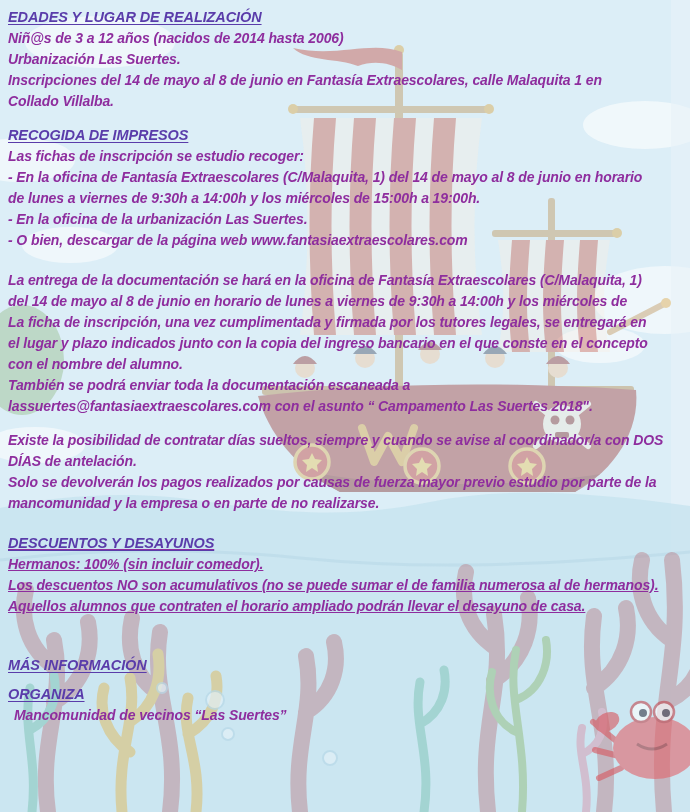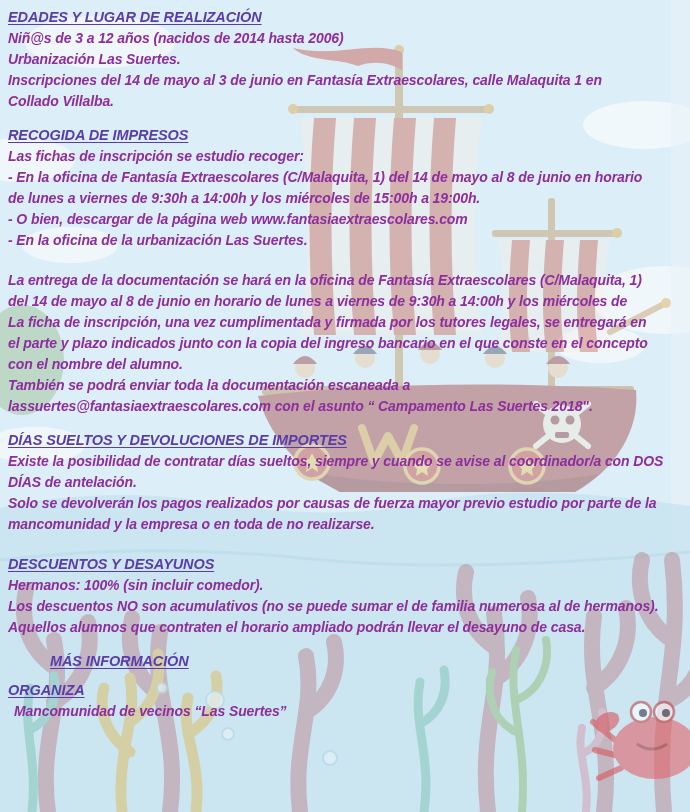--- a/index.html
+++ b/index.html
@@ -10,22 +10,22 @@
   }
   .bg-svg{position:absolute;inset:0;display:block;}
   .content{
     position:absolute;inset:0;padding:7px 8px 0 8px;box-sizing:border-box;
     font-weight:bold;font-style:italic;
     font-size:14px;line-height:21px;letter-spacing:-0.1px;
     color:#8e2d9e;
   }
   .block{margin:0 0 13px 0;}
   .gap-md{margin-bottom:19px;}
-  .gap-lg{margin-bottom:13px;}
-  .gap-sm{margin-bottom:8px;margin-left:42px;}
+  .gap-lg{margin-bottom:38px;text-decoration:underline;}
+  .gap-sm{margin-bottom:8px;}
   .heading{
     margin:0;font-size:14.5px;font-weight:bold;font-style:italic;
     color:#5a3caa;text-decoration:underline;text-underline-offset:2px;
     display:table;white-space:nowrap;
   }
   .line{white-space:nowrap;}
   .indent{padding-left:6px;}
 </style>
 </head>
 <body>
@@ -181,49 +181,48 @@
       <path d="M-18,-4 Q-3,6 12,-4" stroke="#9e3a40" stroke-width="3" fill="none"></path>
     </g>
   </svg>
 
   <div class="content">
 
     <section class="block">
       <h2 class="heading">EDADES Y LUGAR DE REALIZACIÓN</h2>
       <div class="line">Niñ@s de 3 a 12 años (nacidos de 2014 hasta 2006)</div>
       <div class="line">Urbanización Las Suertes.</div>
-      <div class="line">Inscripciones del 14 de mayo al 3 de junio en Fantasía Extraescolares, calle Malaquita 1 en</div>
+      <div class="line">Inscripciones del 14 de mayo al 8 de junio en Fantasía Extraescolares, calle Malaquita 1 en</div>
       <div class="line">Collado Villalba.</div>
     </section>
 
     <section class="block gap-md">
       <h2 class="heading">RECOGIDA DE IMPRESOS</h2>
       <div class="line">Las fichas de inscripción se estudio recoger:</div>
       <div class="line">- En la oficina de Fantasía Extraescolares (C/Malaquita, 1) del 14 de mayo al 8 de junio en horario</div>
       <div class="line">de lunes a viernes de 9:30h a 14:00h y los miércoles de 15:00h a 19:00h.</div>
+      <div class="line">- En la oficina de la urbanización Las Suertes.</div>
       <div class="line">- O bien, descargar de la página web www.fantasiaextraescolares.com</div>
-      <div class="line">- En la oficina de la urbanización Las Suertes.</div>
     </section>
 
     <section class="block">
       <div class="line">La entrega de la documentación se hará en la oficina de Fantasía Extraescolares (C/Malaquita, 1)</div>
       <div class="line">del 14 de mayo al 8 de junio en horario de lunes a viernes de 9:30h a 14:00h y los miércoles de</div>
       <div class="line">La ficha de inscripción, una vez cumplimentada y firmada por los tutores legales, se entregará en</div>
-      <div class="line">el parte y plazo indicados junto con la copia del ingreso bancario en el que conste en el concepto</div>
+      <div class="line">el lugar y plazo indicados junto con la copia del ingreso bancario en el que conste en el concepto</div>
       <div class="line">con el nombre del alumno.</div>
       <div class="line">También se podrá enviar toda la documentación escaneada a</div>
       <div class="line">lassuertes@fantasiaextraescolares.com con el asunto “ Campamento Las Suertes 2018".</div>
     </section>
 
     <section class="block gap-md">
-      <h2 class="heading">DÍAS SUELTOS Y DEVOLUCIONES DE IMPORTES</h2>
       <div class="line">Existe la posibilidad de contratar días sueltos, siempre y cuando se avise al coordinador/a con DOS</div>
       <div class="line">DÍAS de antelación.</div>
       <div class="line">Solo se devolverán los pagos realizados por causas de fuerza mayor previo estudio por parte de la</div>
-      <div class="line">mancomunidad y la empresa o en toda de no realizarse.</div>
+      <div class="line">mancomunidad y la empresa o en parte de no realizarse.</div>
     </section>
 
     <section class="block gap-lg">
       <h2 class="heading">DESCUENTOS Y DESAYUNOS</h2>
       <div class="line">Hermanos: 100% (sin incluir comedor).</div>
       <div class="line">Los descuentos NO son acumulativos (no se puede sumar el de familia numerosa al de hermanos).</div>
       <div class="line">Aquellos alumnos que contraten el horario ampliado podrán llevar el desayuno de casa.</div>
     </section>
 
     <section class="block gap-sm">

